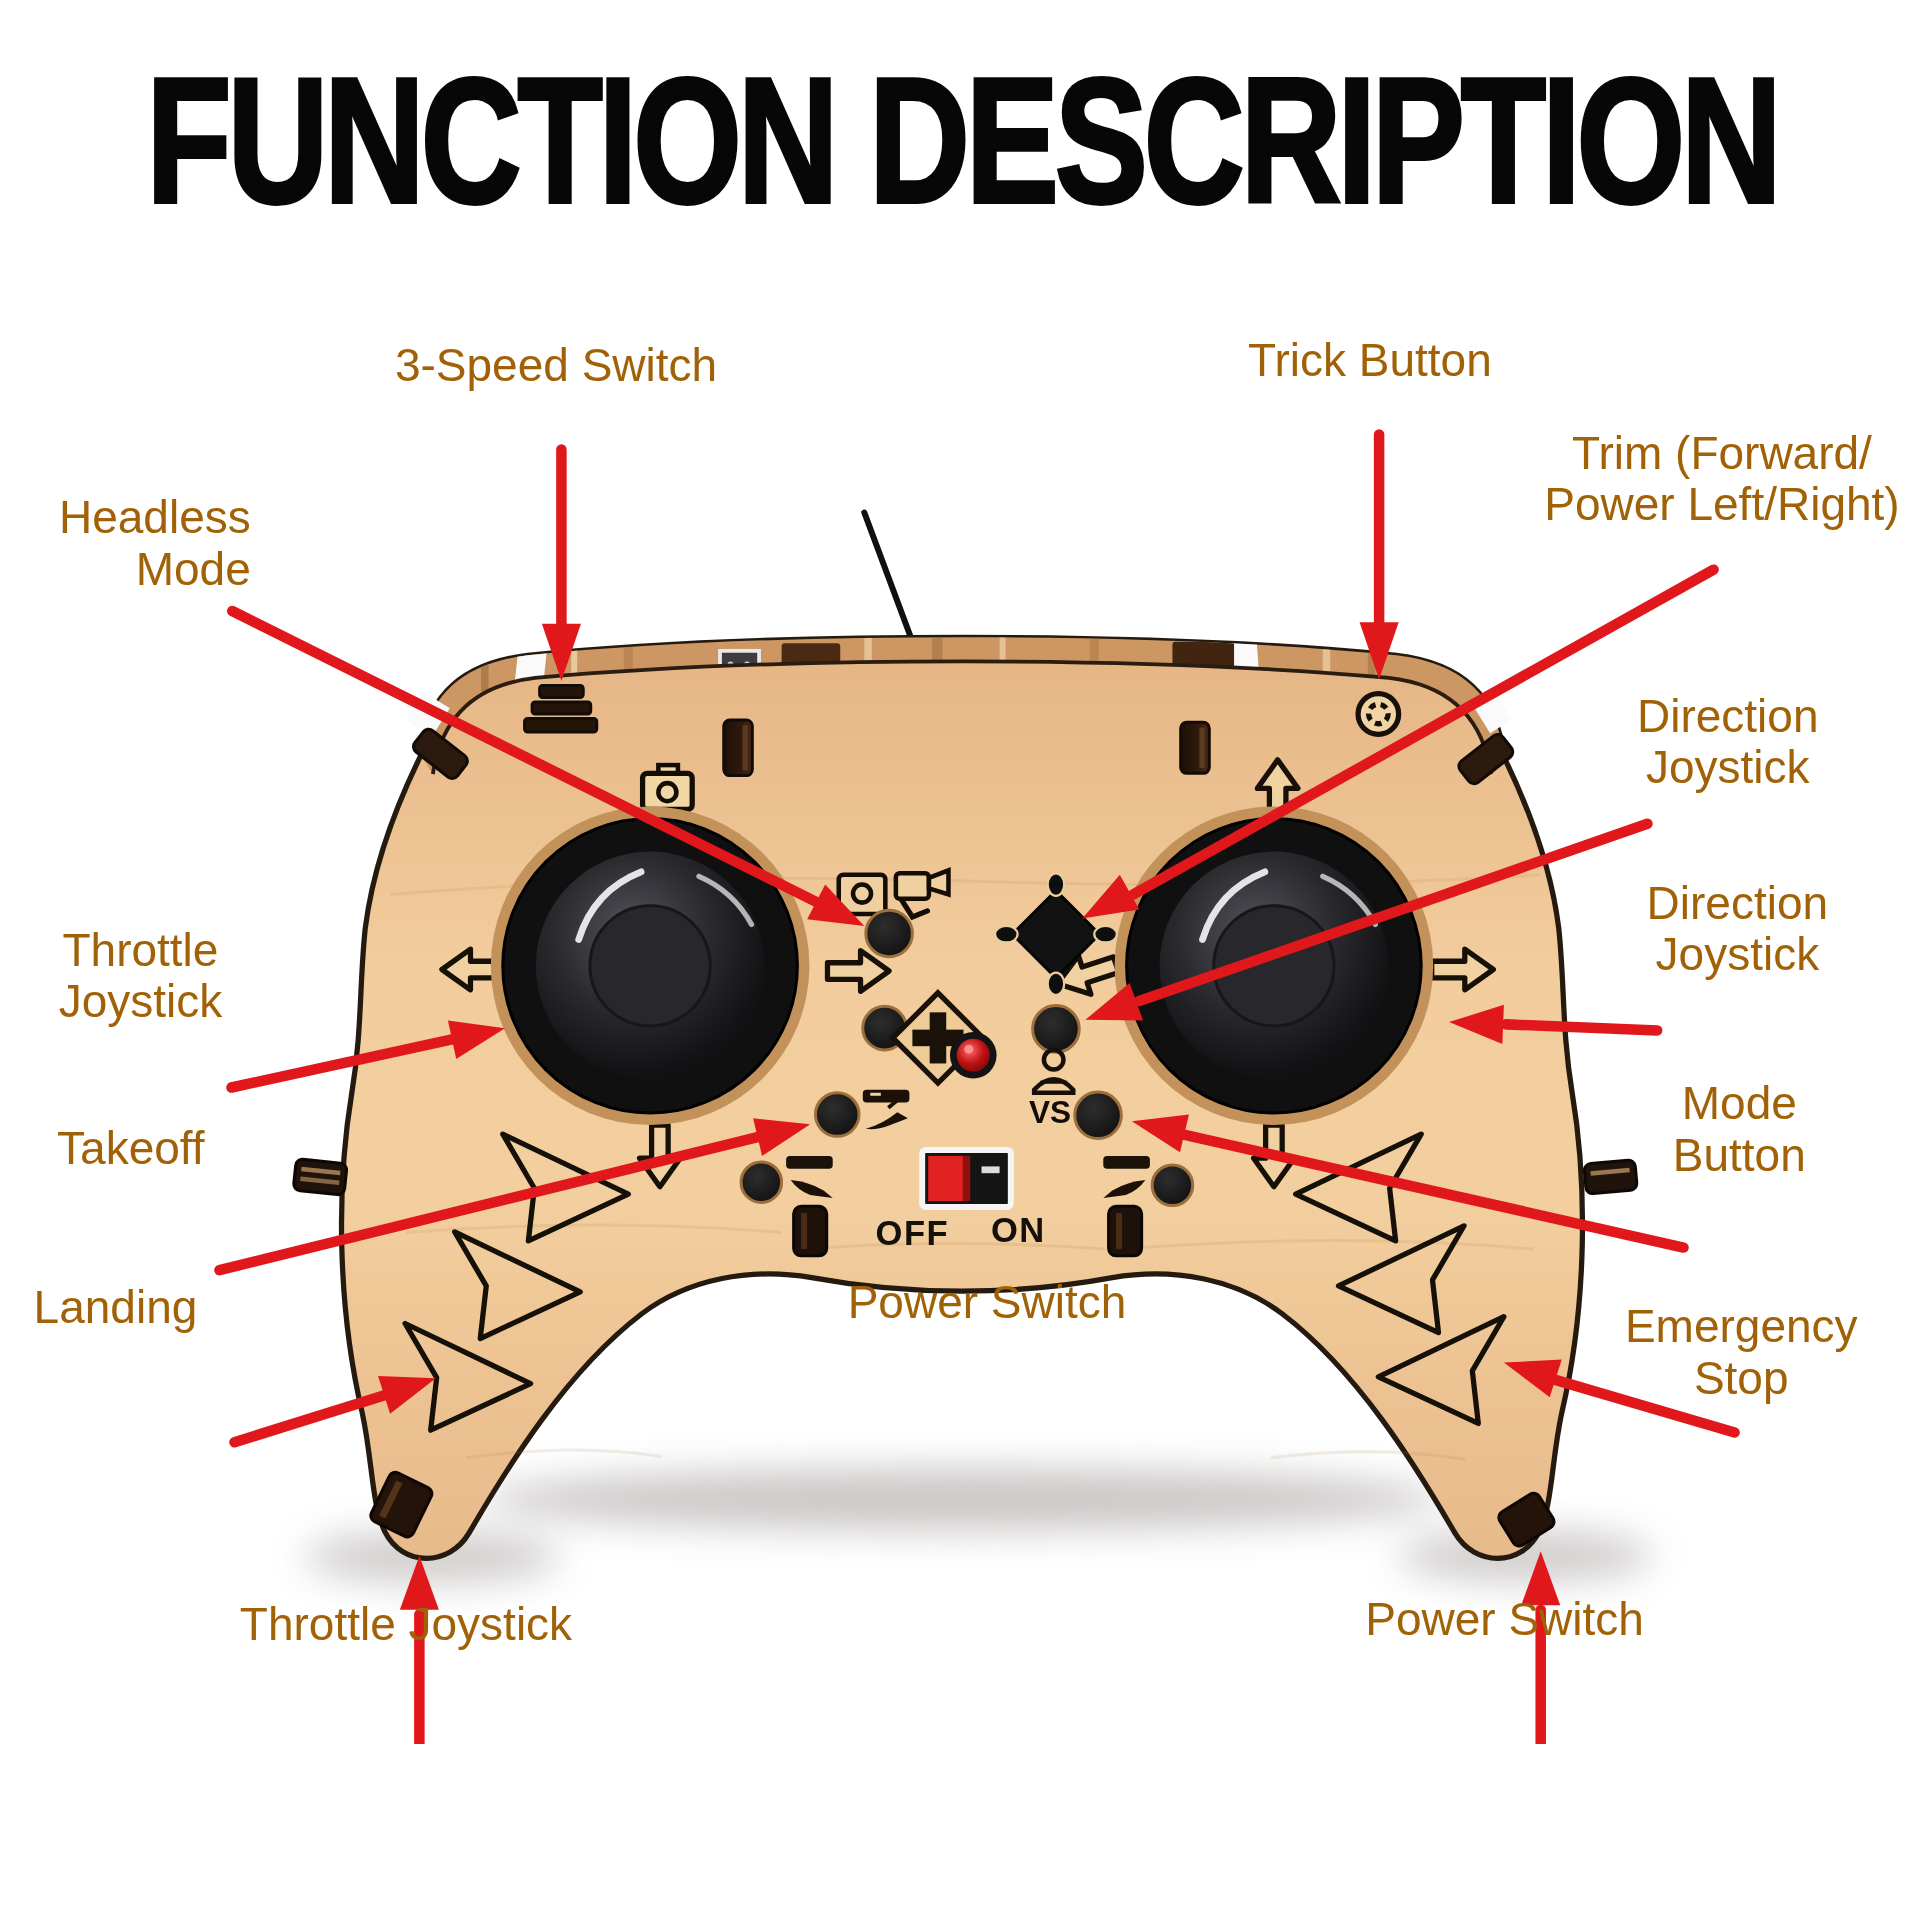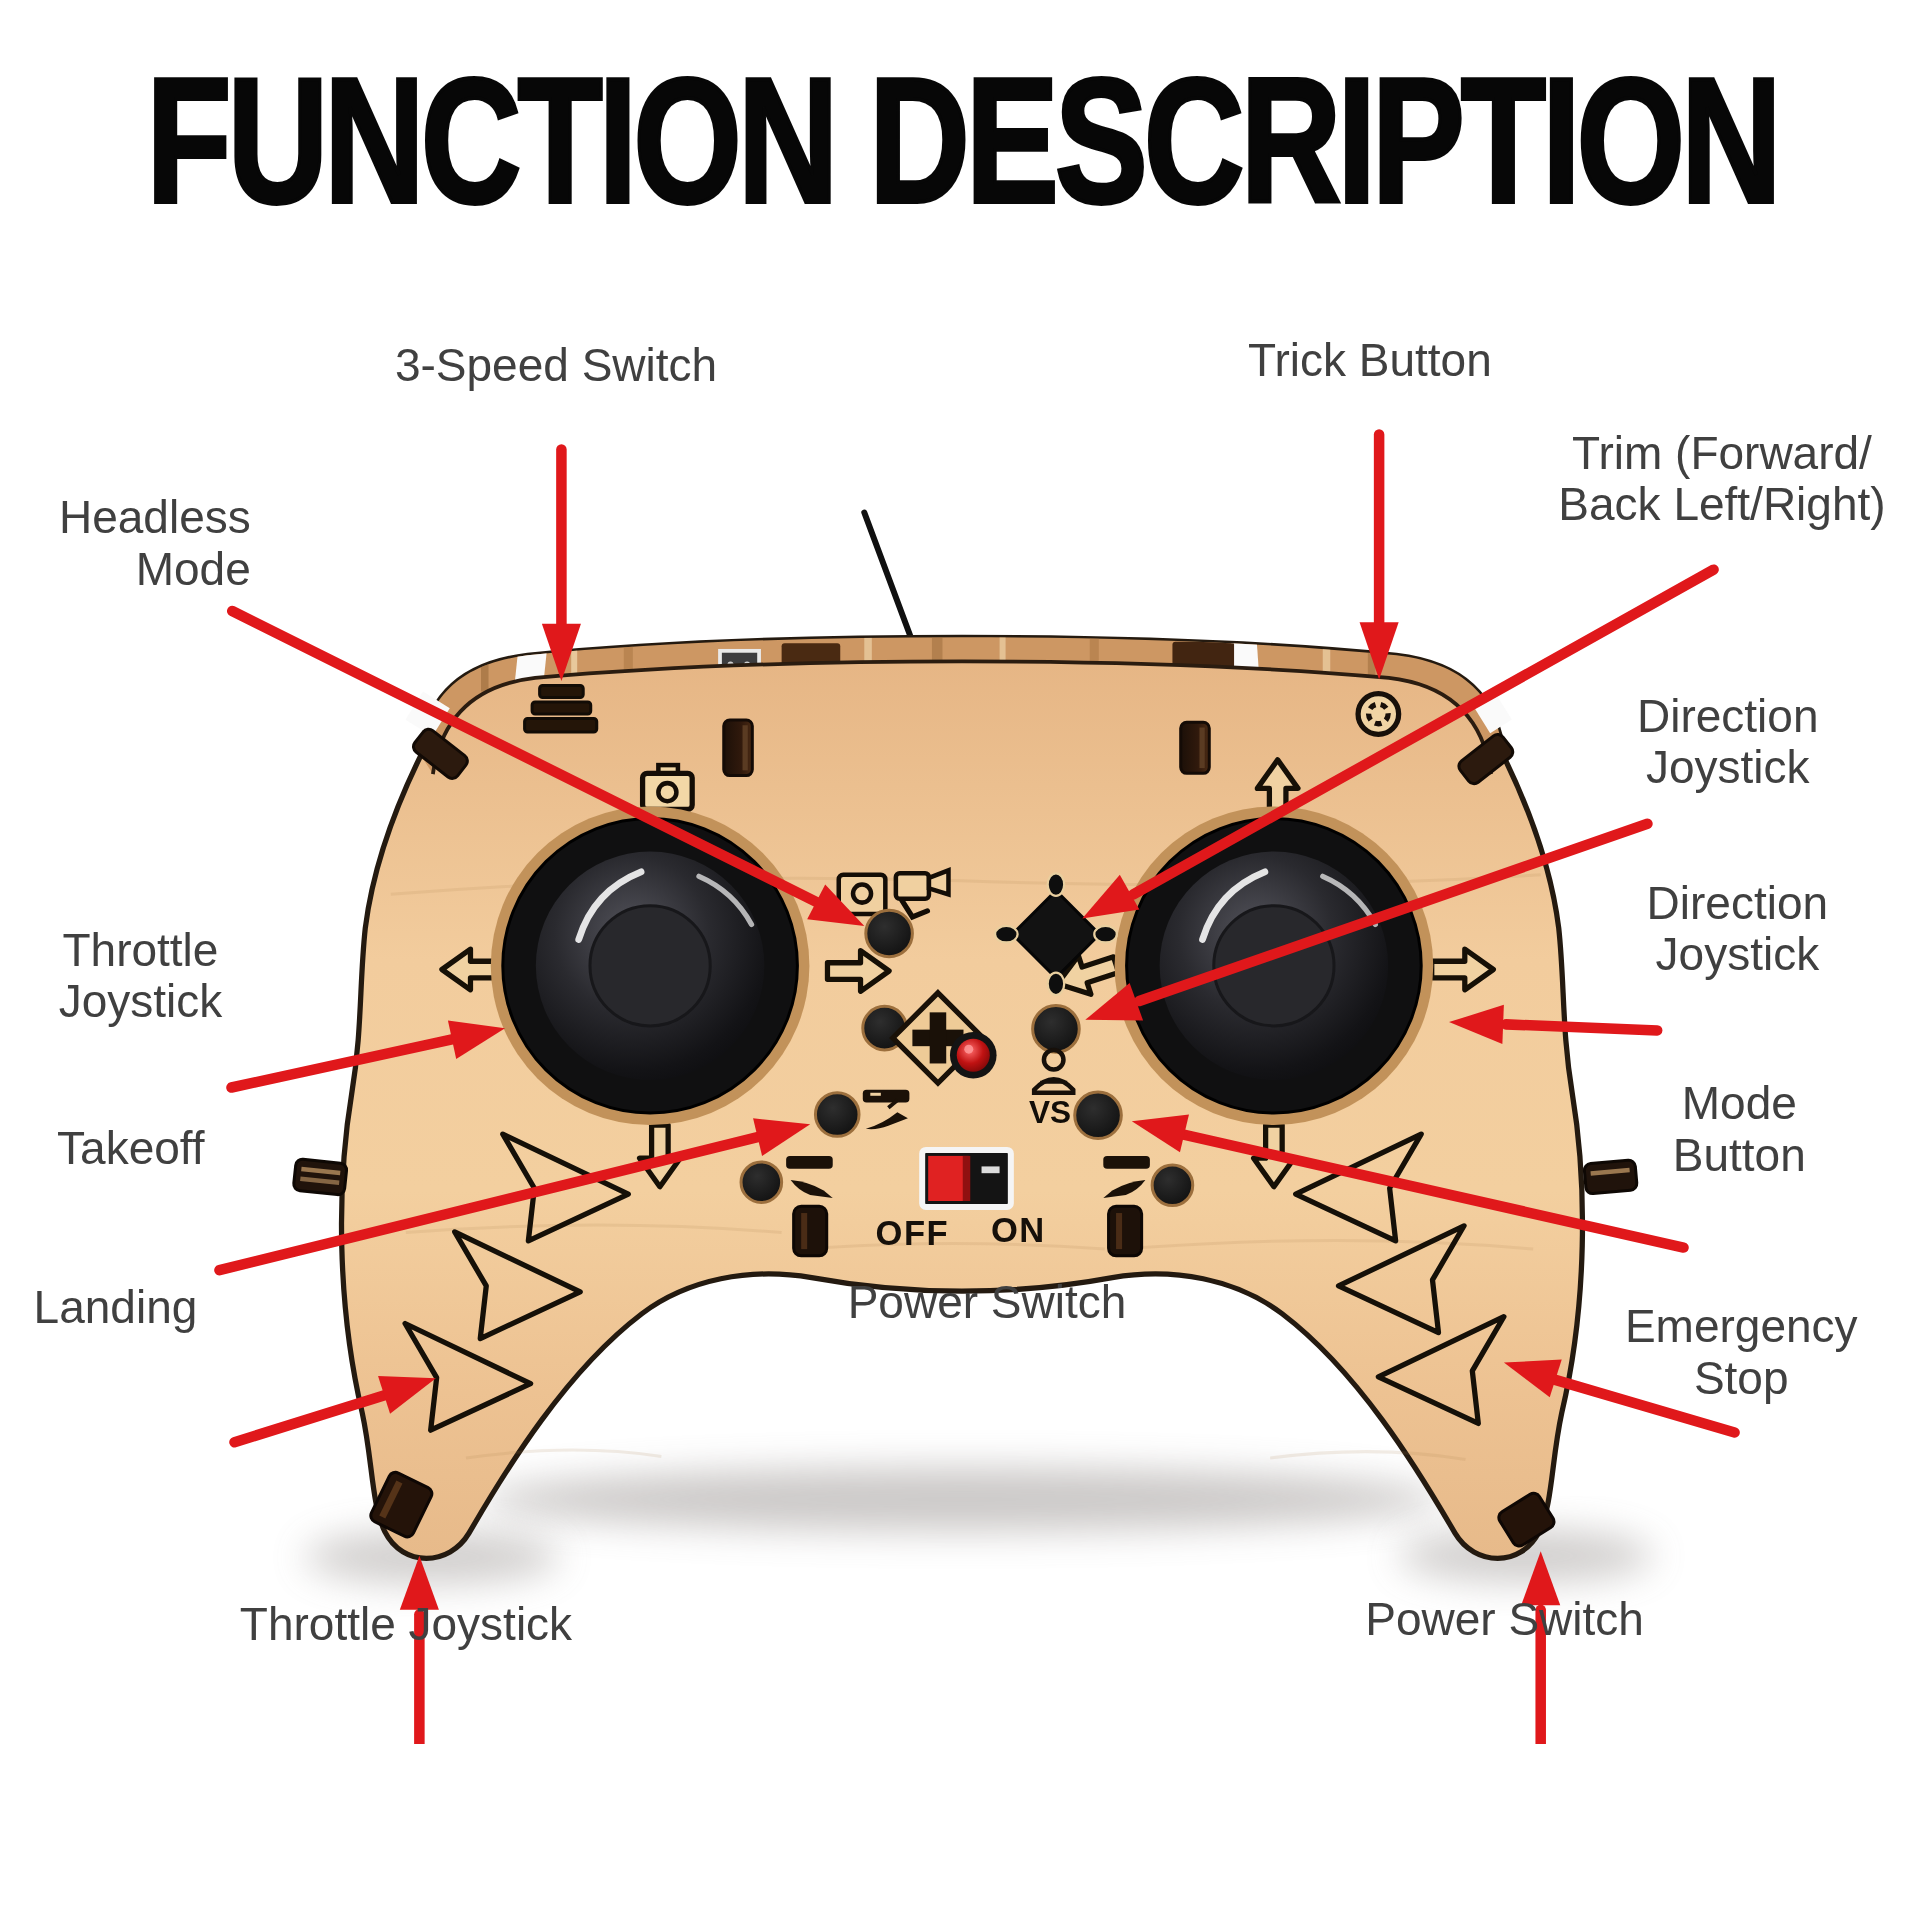--- a/index.html
+++ b/index.html
@@ -7,21 +7,21 @@
           font-family:"Liberation Sans", sans-serif;}
   .page-title{
     position:absolute;left:50%;top:8.0%;
     transform:translate(-50%,-50%) scaleX(0.78);
     font-size:179px;font-weight:900;letter-spacing:-5.3px;color:#070707;
     white-space:nowrap;-webkit-text-stroke:3.8px #070707;
   }
   svg.art{position:absolute;left:0;top:0;width:1924px;height:1924px;}
   .label{
     position:absolute;transform:translate(-50%,-50%);
-    font-size:46px;line-height:1.12;color:#404040;text-align:center;white-space:nowrap;
+    font-size:46px;line-height:1.12;color:#a16207;text-align:center;white-space:nowrap;
   }
   .label span{display:block;}
   
   .l-threespeed{left:28.9%;top:21.0%;}
   .l-trick{left:71.2%;top:20.7%;}
   .l-trim{left:89.5%;top:27.5%;}
   .l-headless{left:8.05%;top:31.2%;text-align:right;}
   .l-dj1{left:89.8%;top:42.6%;}
   .l-dj2{left:90.3%;top:53.3%;}
   .l-throttle{left:7.3%;top:56.0%;}
@@ -355,21 +355,21 @@
   </svg>
 
   <div class="label l-threespeed">
     <span>3-Speed Switch</span>
   </div>
   <div class="label l-trick">
     <span>Trick Button</span>
   </div>
   <div class="label l-trim">
     <span>Trim (Forward/</span>
-    <span>Back Left/Right)</span>
+    <span>Power Left/Right)</span>
   </div>
   <div class="label l-headless">
     <span>Headless</span>
     <span>Mode</span>
   </div>
   <div class="label l-dj1">
     <span>Direction</span>
     <span>Joystick</span>
   </div>
   <div class="label l-dj2">

